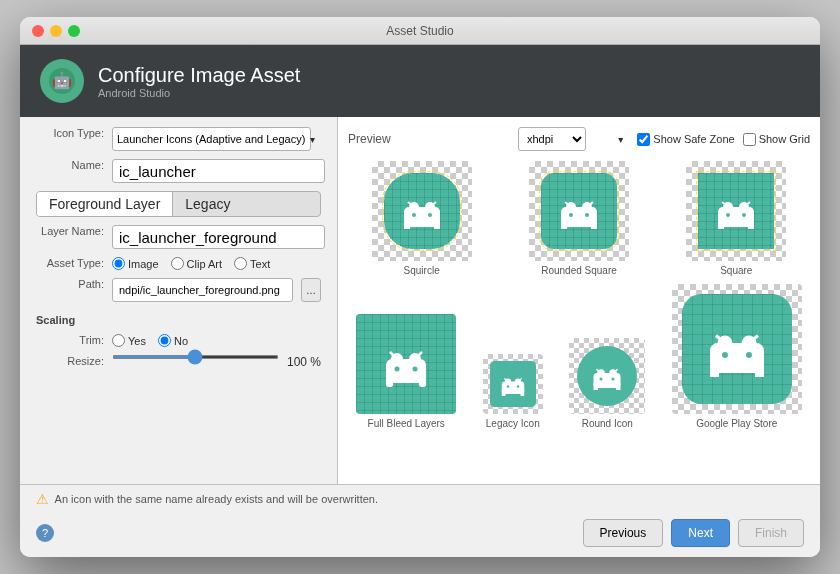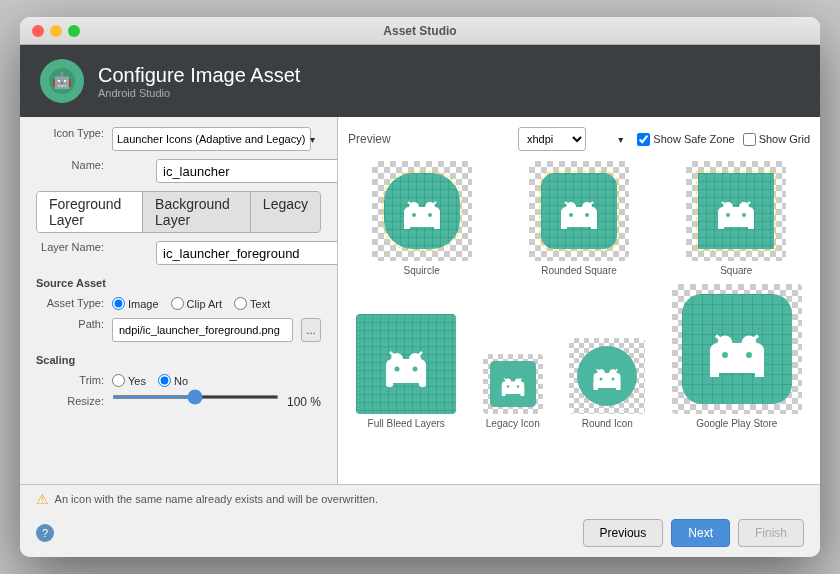--- a/index.html
+++ b/index.html
@@ -45,21 +45,21 @@
     }
     .btn-close { background: #ff5f57; }
     .btn-min { background: #febc2e; }
     .btn-max { background: #28c840; }
     .titlebar-title {
       position: absolute;
       left: 50%;
       transform: translateX(-50%);
       font-size: 12px;
       color: #555;
-      font-weight: 700;
+      font-weight: 400;
     }
     .header {
       background: #3c3f41;
       padding: 14px 20px;
       display: flex;
       align-items: center;
       gap: 14px;
     }
     .header-icon {
       width: 44px;
@@ -105,22 +105,21 @@
       font-size: 11px;
       text-align: right;
     }
     .form-control {
       flex: 1;
       height: 24px;
       border: 1px solid #b0b0b0;
       border-radius: 3px;
       padding: 0 6px;
       background: white;
-      font-size: 13px;
-      margin-left: 44px;
+      font-size: 15px;
     }
     .form-select {
       flex: 1;
       height: 24px;
       border: 1px solid #b0b0b0;
       border-radius: 3px;
       padding: 0 4px;
       background: white;
       font-size: 11px;
       appearance: none;
@@ -337,30 +336,28 @@
         </div>
       </div>
 
       <div class="form-row">
         <span class="form-label">Name:</span>
         <input class="form-control" type="text" value="ic_launcher" style="">
       </div>
 
       <div class="tabs">
         <div class="tab active">Foreground Layer</div>
-        <div class="tab">Background Layer</div>
         <div class="tab">Legacy</div>
       </div>
 
       <div class="form-row">
         <span class="form-label">Layer Name:</span>
         <input class="form-control" type="text" value="ic_launcher_foreground" style="">
       </div>
 
-      <div class="section-label">Source Asset</div>
 
       <div class="form-row">
         <span class="form-label">Asset Type:</span>
         <div class="radio-group">
           <label class="radio-label">
             <input type="radio" name="assetType" checked="" style="">
             <span>Image</span>
           </label>
           <label class="radio-label">
             <input type="radio" name="assetType" style="">

